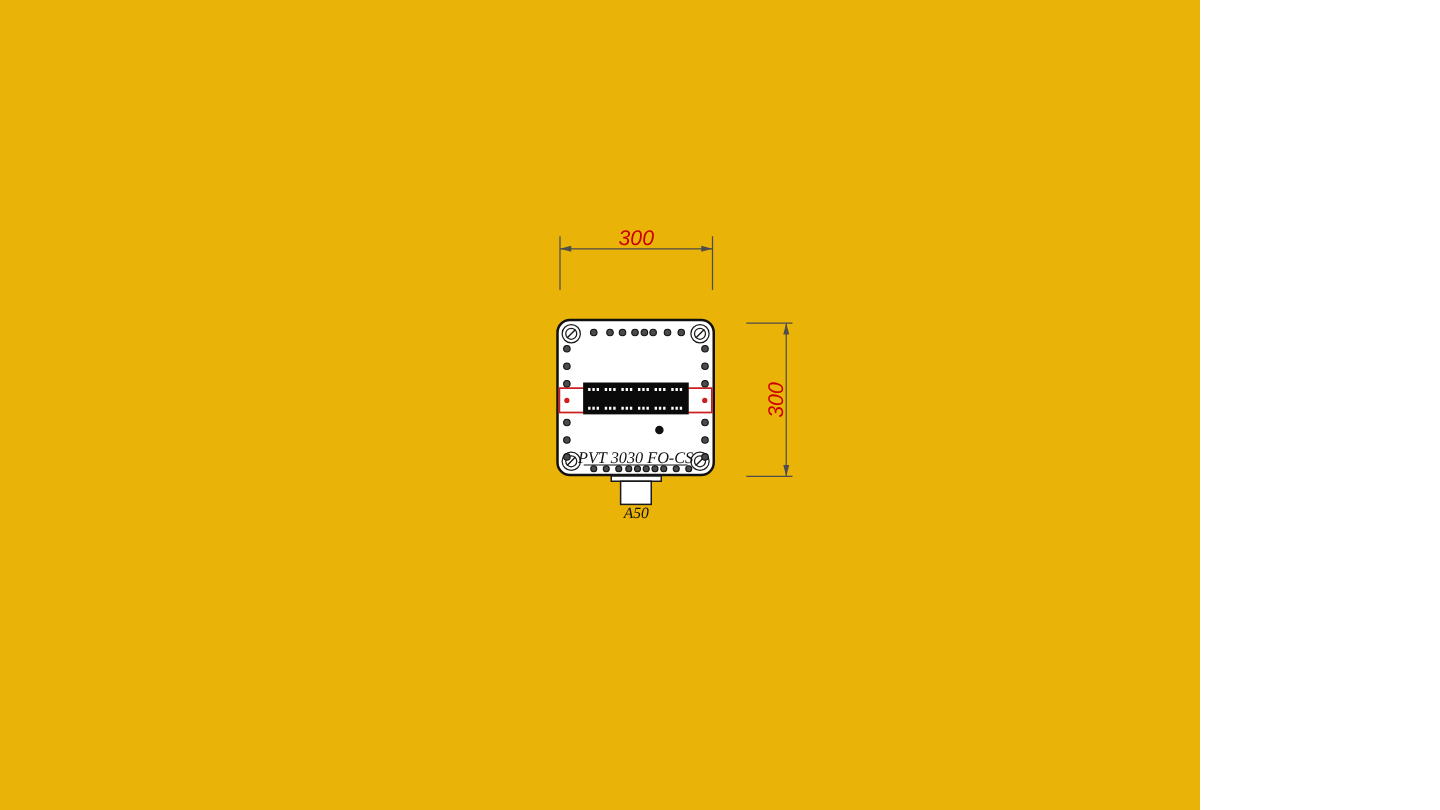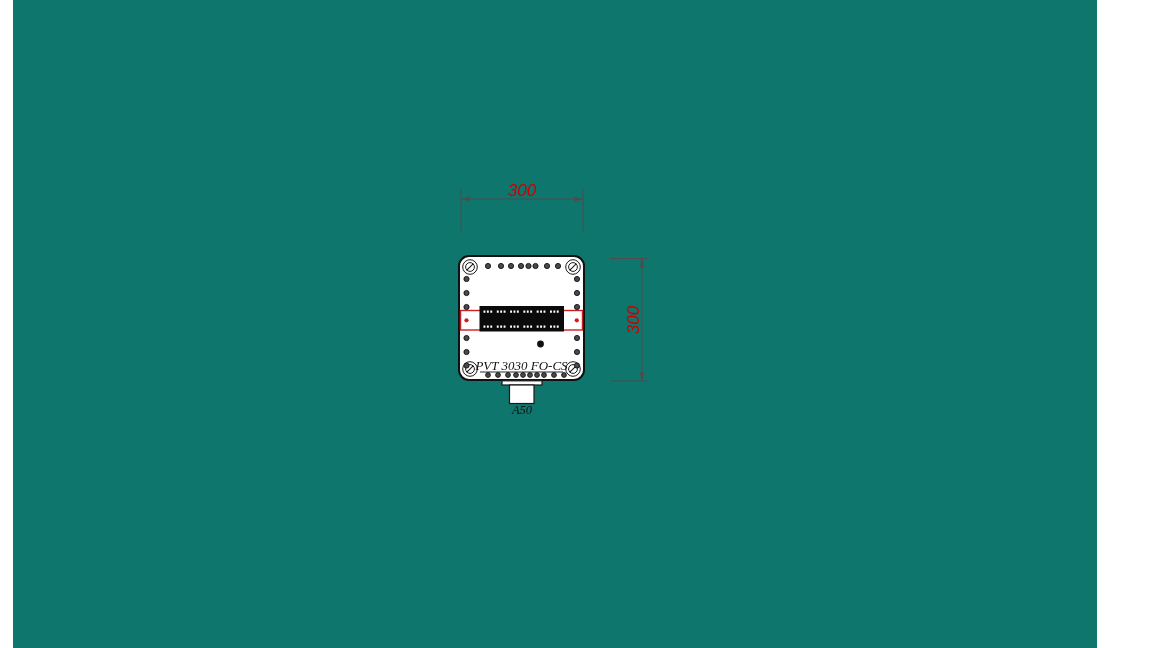--- a/index.html
+++ b/index.html
@@ -1,18 +1,18 @@
 <!DOCTYPE html>
 <html><head>
 <meta charset="utf-8">
 <style>
   html,body{margin:0;padding:0;}
   body{width:1152px;height:648px;background:#ffffff;overflow:hidden;
        font-family:"Liberation Serif", serif;}
-  .canvas{position:relative;width:1084px;height:648px;background:#0f766e;margin-left:13px;}
+  .canvas{position:relative;width:960px;height:648px;background:#eab308;}
   svg{display:block;}
 
   
   .outline{fill:#ffffff;stroke:#111111;stroke-width:2;}
   .thin{fill:none;stroke:#1a1a1a;stroke-width:1;}
   .thin-fill{fill:#ffffff;stroke:#1a1a1a;stroke-width:1.2;}
   .screw-slot{stroke:#1a1a1a;stroke-width:1.1;}
   .hole{fill:#4a4a4a;stroke:#111111;stroke-width:0.9;}
 
   

